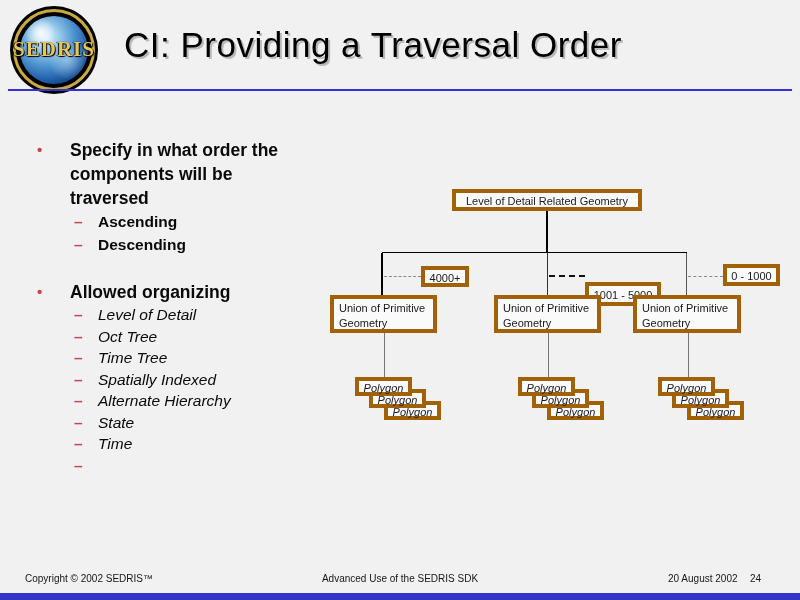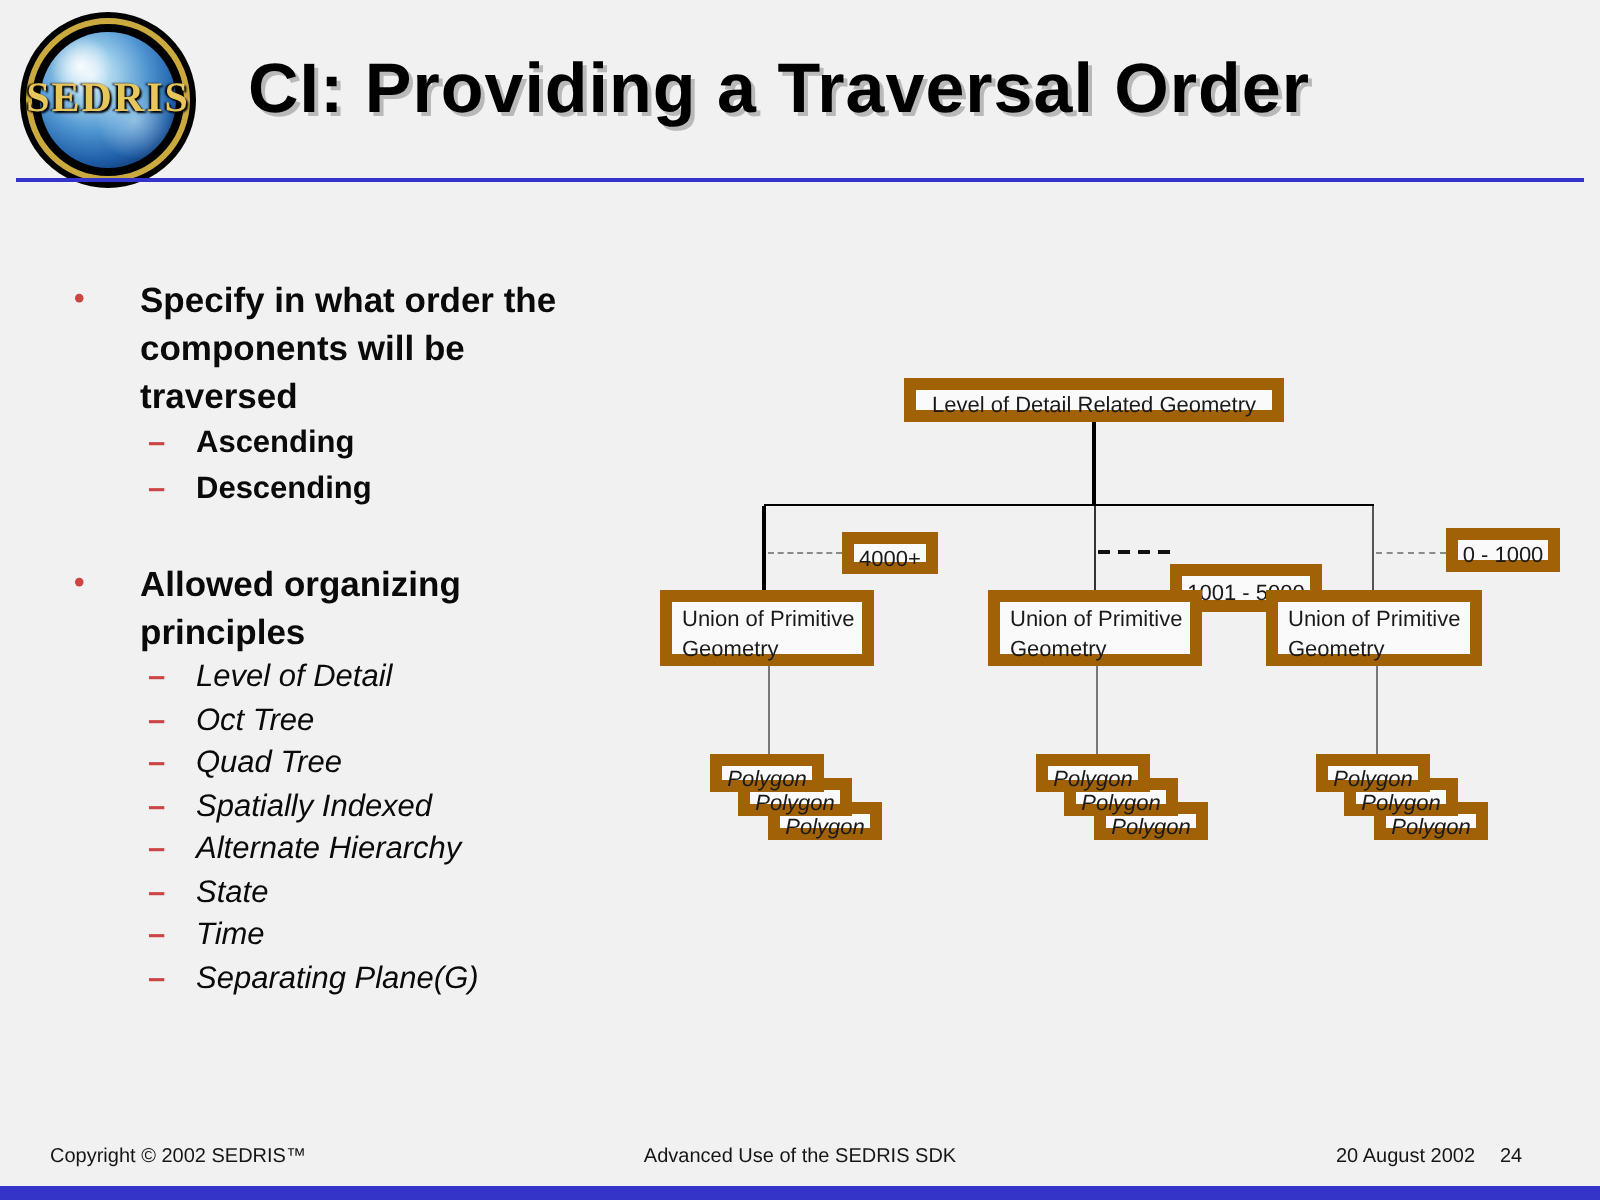--- a/index.html
+++ b/index.html
@@ -17,40 +17,40 @@
         background:
           radial-gradient(circle at 30% 25%, rgba(255,255,255,.9) 0%, rgba(255,255,255,0) 22%),
           radial-gradient(circle at 70% 65%, rgba(220,245,255,.5) 0%, rgba(255,255,255,0) 30%),
           radial-gradient(circle at 38% 32%, #d9eefb 0%, #9ecfeb 20%, #4e94d0 45%, #1f5ea8 68%, #0b2f66 88%, #061c44 100%);}
   .logo-text{position:absolute; left:0; right:0; top:50%; transform:translateY(-54%);
         text-align:center; font-family:"Liberation Serif", serif; font-weight:bold;
         font-size:21px; letter-spacing:1px; color:#e7c65c;
         text-shadow:1px 1px 1px #000, -1px 0 1px #000;}
   
   .title{position:absolute; left:124px; top:25px; margin:0; font-size:35px;
-        font-weight:bold; color:#000; letter-spacing:0.5px;
+        font-weight:normal; color:#000; letter-spacing:0.5px;
         text-shadow:2px 2px 0 #b9b9b9;}
   .title-rule{position:absolute; left:8px; top:89px; width:784px; height:2px;
         background:var(--accent,#3333cc);}
   
   .bullets{position:absolute; left:30px; top:138px; width:310px;}
   .bullet{display:flex;}
   .dot{width:33px; padding-left:7px; font-size:15px; line-height:24px;
         color:var(--bullet,#cc4444); font-weight:bold;}
   .btext{font-weight:bold; font-size:17.5px; line-height:24px; color:#0a0a0a;}
   .sublist{margin-left:44px;}
   .sub{display:flex;}
   .sub .dash{width:24px; color:var(--bullet,#cc4444); font-weight:bold;}
   .subs-bold .sub{font-weight:bold; font-size:15.5px; line-height:23px; color:#0a0a0a;}
   .subs-italic .sub{font-style:italic; font-size:15.5px; line-height:21.5px; color:#0a0a0a;}
   .subs-italic .sub .dash{font-style:normal;}
   .gap{height:24px;}
   
   .dbox{position:absolute; box-sizing:border-box; background:#fafafa;
-        border:6px solid #a16207; font-size:11px; color:#1a1a1a;}
+        border:4px solid #a16207; font-size:11px; color:#1a1a1a;}
   .center{text-align:center;}
   .root{left:452px; top:189px; width:190px; height:22px; line-height:17px;}
   .vline,.hline{position:absolute; background:#000;}
   .trunk{left:546px; top:211px; width:2px; height:42px;}
   .hline{left:382px; top:252px; width:305px; height:1px;}
   .branch0{left:381px; top:253px; width:2px; height:43px;}
   .branch1{left:547px; top:253px; width:1px; height:43px; background:#333;}
   .branch2{left:686px; top:253px; width:1px; height:43px; background:#555;}
   .dashline{position:absolute; height:0;}
   .dash0{left:384px; top:276px; width:37px; border-top:1px dashed #8a8a8a;}
@@ -120,55 +120,53 @@
           <span>Descending</span>
         </div>
     </div>
 
     <div class="gap"></div>
 
     <div class="bullet">
       <span class="dot">•</span>
       <div class="btext">
         <div>Allowed organizing</div>
-        <div>principles</div>
       </div>
     </div>
     <div class="sublist subs-italic">
       <div class="sub">
           <span class="dash">–</span>
           <span>Level of Detail</span>
         </div>
       <div class="sub">
           <span class="dash">–</span>
           <span>Oct Tree</span>
         </div>
       <div class="sub">
           <span class="dash">–</span>
-          <span>Quad Tree</span>
+          <span>Time Tree</span>
         </div>
       <div class="sub">
           <span class="dash">–</span>
           <span>Spatially Indexed</span>
         </div>
       <div class="sub">
           <span class="dash">–</span>
           <span>Alternate Hierarchy</span>
         </div>
       <div class="sub">
           <span class="dash">–</span>
           <span>State</span>
         </div>
       <div class="sub">
           <span class="dash">–</span>
           <span>Time</span>
         </div>
       <div class="sub">
           <span class="dash">–</span>
-          <span>Separating Plane(G)</span>
         </div>
     </div>
   </div>
 
   <div class="diagram">
     <div class="dbox root center">Level of Detail Related Geometry</div>
     <div class="vline trunk"></div>
     <div class="hline"></div>
 
     <div class="vline branch0"></div>

